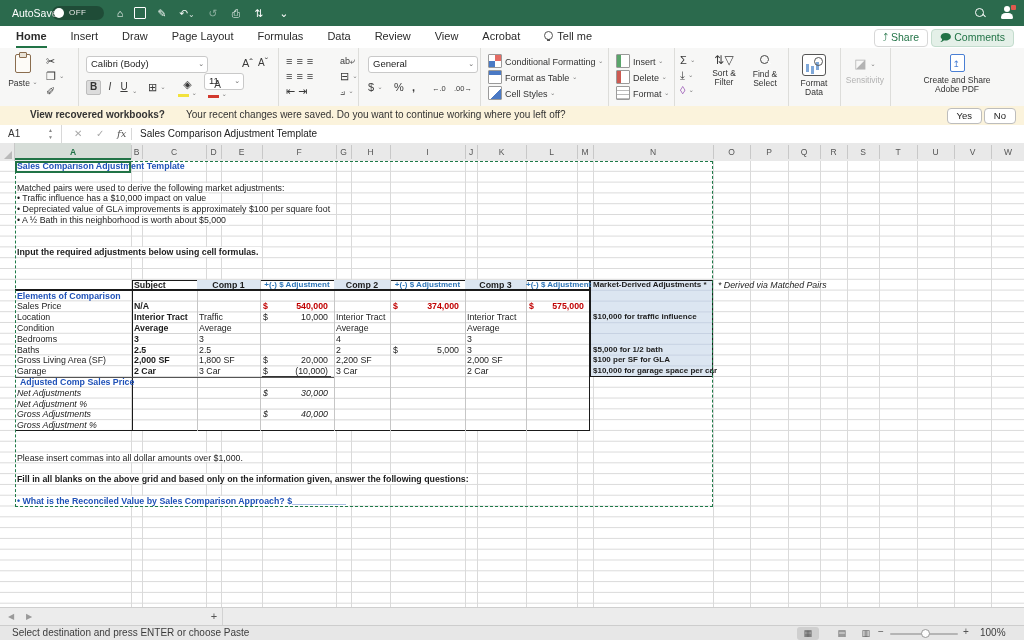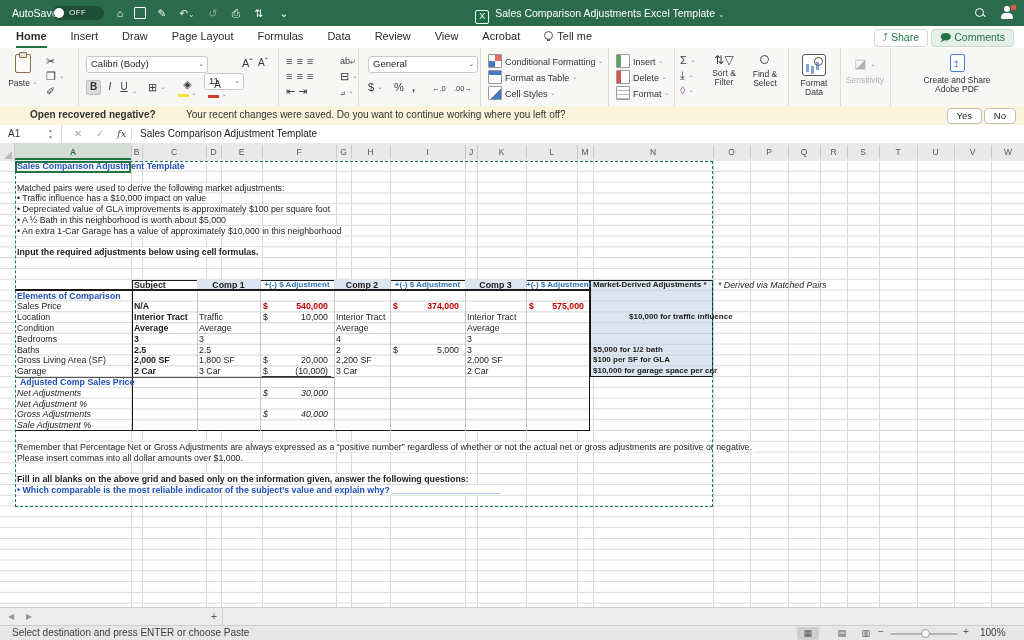--- a/index.html
+++ b/index.html
@@ -122,21 +122,20 @@
     <span class="autosave-state">OFF</span>
   </span>
   <span class="tb-item tb-ico" style="left:110px;">⌂</span>
   <span class="tb-item" style="left:134px;top:7px;width:10px;height:10px;border:1.3px solid #fff;border-radius:1px;line-height:0;"></span>
   <span class="tb-item tb-ico" style="left:152px;">✎</span>
   <span class="tb-item tb-ico" style="left:177px;">↶<span class="chev">⌄</span></span>
   <span class="tb-item tb-ico" style="left:203px;color:rgba(255,255,255,.45);">↺</span>
   <span class="tb-item tb-ico" style="left:226px;">⎙</span>
   <span class="tb-item tb-ico" style="left:249px;">⇅</span>
   <span class="tb-item tb-ico chev" style="left:274px;">⌄</span>
-  <span class="tb-item" style="left:390px;width:420px;text-align:center;"><span class="doc-ico">X</span><span>Sales Comparison Adjustments Excel Template</span> <span class="chev">⌄</span></span>
   <span class="tb-item" style="left:975px;top:8px;line-height:0;"><span class="mag"></span></span>
   <span class="tb-item" style="left:1000px;top:6px;line-height:0;"><span class="person"><span class="presence"></span></span></span>
 </div>
 
 <div id="menubar">
   <div id="menu-tabs">
       <div class="mtab active"><span>Home</span></div>
       <div class="mtab"><span>Insert</span></div>
       <div class="mtab"><span>Draw</span></div>
       <div class="mtab"><span>Page Layout</span></div>
@@ -238,21 +237,21 @@
 
   <div class="rgroup" style="left:890px;width:134px;border-right:none;">
     <div class="abs" style="left:17px;top:6px;width:100px;">
       <div class="pagei"></div>
       <div class="biglbl" style="margin-top:4px;"><span>Create and Share</span><br><span>Adobe PDF</span></div>
     </div>
   </div>
 </div>
 
 <div id="notify">
-  <span class="abs" style="left:30px;top:3px;font-weight:600;">Open recovered negative?</span>
+  <span class="abs" style="left:30px;top:3px;font-weight:600;">View recovered workbooks?</span>
   <span class="abs" style="left:186px;top:3px;">Your recent changes were saved. Do you want to continue working where you left off?</span>
   <span class="nbtn" style="right:42px;">Yes</span>
   <span class="nbtn" style="right:8px;">No</span>
 </div>
 
 <div id="fbar">
   <div id="namebox"><span>A1</span>
     <span class="stepper">▲<br>▼</span>
   </div>
   <span class="fico" style="left:74px;">✕</span>
@@ -370,40 +369,39 @@
   <div id="marketbox"></div>
   <div class="darkline" style="left:15px;top:128.4px;width:575px;height:1.5px;"></div>
   <div class="darkline" style="left:15px;top:215.5px;width:319px;height:1px;background:#555;"></div>
   <div class="darkline" style="left:15px;top:268.6px;width:118px;height:1.5px;"></div>
   <div id="cells-layer">
       <div class="cell blue b" style="left: 17px; top: 0px;">Sales Comparison Adjustment Template</div>
       <div class="cell wbg" style="left: 17px; top: 21.6px;">Matched pairs were used to derive the following market adjustments:</div>
       <div class="cell wbg" style="left: 17px; top: 32.4px;">• Traffic influence has a $10,000 impact on value</div>
       <div class="cell wbg" style="left: 17px; top: 43.2px;">• Depreciated value of GLA improvements is approximately $100 per square foot</div>
       <div class="cell wbg" style="left: 17px; top: 54px;">• A ½ Bath in this neighborhood is worth about $5,000</div>
-      <div class="cell wbg" style="left: 17px; top: 64.8px;">• An extra 1-Car Garage has a value of approximately $10,000 in this neighborhood</div>
       <div class="cell b wbg" style="left: 17px; top: 86.4px;">Input the required adjustments below using cell formulas.</div>
       <div class="cell b" style="left: 134px; top: 118.8px;">Subject</div>
       <div class="cell b ctr" style="left: 197px; top: 118.8px; width: 63px;">Comp 1</div>
       <div class="cell adjh ctr s8" style="left: 260px; top: 118.8px; width: 74px;">+(-) $ Adjustment</div>
       <div class="cell b ctr" style="left: 334px; top: 118.8px; width: 56px;">Comp 2</div>
       <div class="cell adjh ctr s8" style="left: 390px; top: 118.8px; width: 75px;">+(-) $ Adjustment</div>
       <div class="cell b ctr" style="left: 465px; top: 118.8px; width: 61px;">Comp 3</div>
       <div class="cell adjh ctr s8" style="left: 526px; top: 118.8px; width: 64px;">+(-) $ Adjustment</div>
       <div class="cell b s8" style="left: 593px; top: 118.8px; width: 118px;">Market-Derived Adjustments *</div>
       <div class="cell i" style="left: 718px; top: 118.8px;">* Derived via Matched Pairs</div>
       <div class="cell blue b" style="left: 17px; top: 129.6px;">Elements of Comparison</div>
       <div class="cell " style="left: 17px; top: 140.4px;">Sales Price</div>
       <div class="cell b" style="left: 134px; top: 140.4px;">N/A</div>
       <div class="cell " style="left: 17px; top: 151.2px;">Location</div>
       <div class="cell b" style="left: 134px; top: 151.2px;">Interior Tract</div>
       <div class="cell " style="left: 199px; top: 151.2px;">Traffic</div>
       <div class="cell " style="left: 336px; top: 151.2px;">Interior Tract</div>
       <div class="cell " style="left: 467px; top: 151.2px;">Interior Tract</div>
-      <div class="cell b s8" style="left: 593px; top: 151.2px; margin-left: 36px;">$10,000 for traffic influence</div>
+      <div class="cell b s8" style="left: 593px; top: 151.2px;">$10,000 for traffic influence</div>
       <div class="cell " style="left: 17px; top: 162px;">Condition</div>
       <div class="cell b" style="left: 134px; top: 162px;">Average</div>
       <div class="cell " style="left: 199px; top: 162px;">Average</div>
       <div class="cell " style="left: 336px; top: 162px;">Average</div>
       <div class="cell " style="left: 467px; top: 162px;">Average</div>
       <div class="cell " style="left: 17px; top: 172.8px;">Bedrooms</div>
       <div class="cell b" style="left: 134px; top: 172.8px;">3</div>
       <div class="cell " style="left: 199px; top: 172.8px;">3</div>
       <div class="cell " style="left: 336px; top: 172.8px;">4</div>
       <div class="cell " style="left: 467px; top: 172.8px;">3</div>
@@ -422,25 +420,24 @@
       <div class="cell " style="left: 17px; top: 205.2px;">Garage</div>
       <div class="cell b" style="left: 134px; top: 205.2px;">2 Car</div>
       <div class="cell " style="left: 199px; top: 205.2px;">3 Car</div>
       <div class="cell " style="left: 336px; top: 205.2px;">3 Car</div>
       <div class="cell " style="left: 467px; top: 205.2px;">2 Car</div>
       <div class="cell b s8" style="left: 593px; top: 205.2px;">$10,000 for garage space per car</div>
       <div class="cell blue b" style="left: 20px; top: 216px;">Adjusted Comp Sales Price</div>
       <div class="cell i" style="left: 17px; top: 226.8px;">Net Adjustments</div>
       <div class="cell i" style="left: 17px; top: 237.6px;">Net Adjustment %</div>
       <div class="cell i" style="left: 17px; top: 248.4px;">Gross Adjustments</div>
-      <div class="cell i" style="left: 17px; top: 259.2px;">Sale Adjustment %</div>
-      <div class="cell wbg" style="left: 17px; top: 280.8px;">Remember that Percentage Net or Gross Adjustments are always expressed as a “positive number” regardless of whether or not the actual net or gross adjustments are positive or negative.</div>
+      <div class="cell i" style="left: 17px; top: 259.2px;">Gross Adjustment %</div>
       <div class="cell wbg" style="left: 17px; top: 291.6px;">Please insert commas into all dollar amounts over $1,000.</div>
       <div class="cell b wbg" style="left: 17px; top: 313.2px;">Fill in all blanks on the above grid and based only on the information given, answer the following questions:</div>
-      <div class="cell blue b wbg" style="left: 17px; top: 324px;">• Which comparable is the most reliable indicator of the subject’s value and explain why? ______________________</div>
+      <div class="cell blue b wbg" style="left: 17px; top: 334.8px;">• What is the Reconciled Value by Sales Comparison Approach?  $___________</div>
       <div class="cell red" style="left: 263px; top: 140.4px;">$</div>
       <div class="cell num red" style="left: 262px; width: 69px; top: 140.4px;">540,000</div>
       <div class="cell red" style="left: 393px; top: 140.4px;">$</div>
       <div class="cell num red" style="left: 392px; width: 70px; top: 140.4px;">374,000</div>
       <div class="cell red" style="left: 529px; top: 140.4px;">$</div>
       <div class="cell num red" style="left: 528px; width: 59px; top: 140.4px;">575,000</div>
       <div class="cell " style="left: 263px; top: 151.2px;">$</div>
       <div class="cell num " style="left: 262px; width: 69px; top: 151.2px;">10,000</div>
       <div class="cell " style="left: 393px; top: 183.6px;">$</div>
       <div class="cell num " style="left: 392px; width: 70px; top: 183.6px;">5,000</div>

